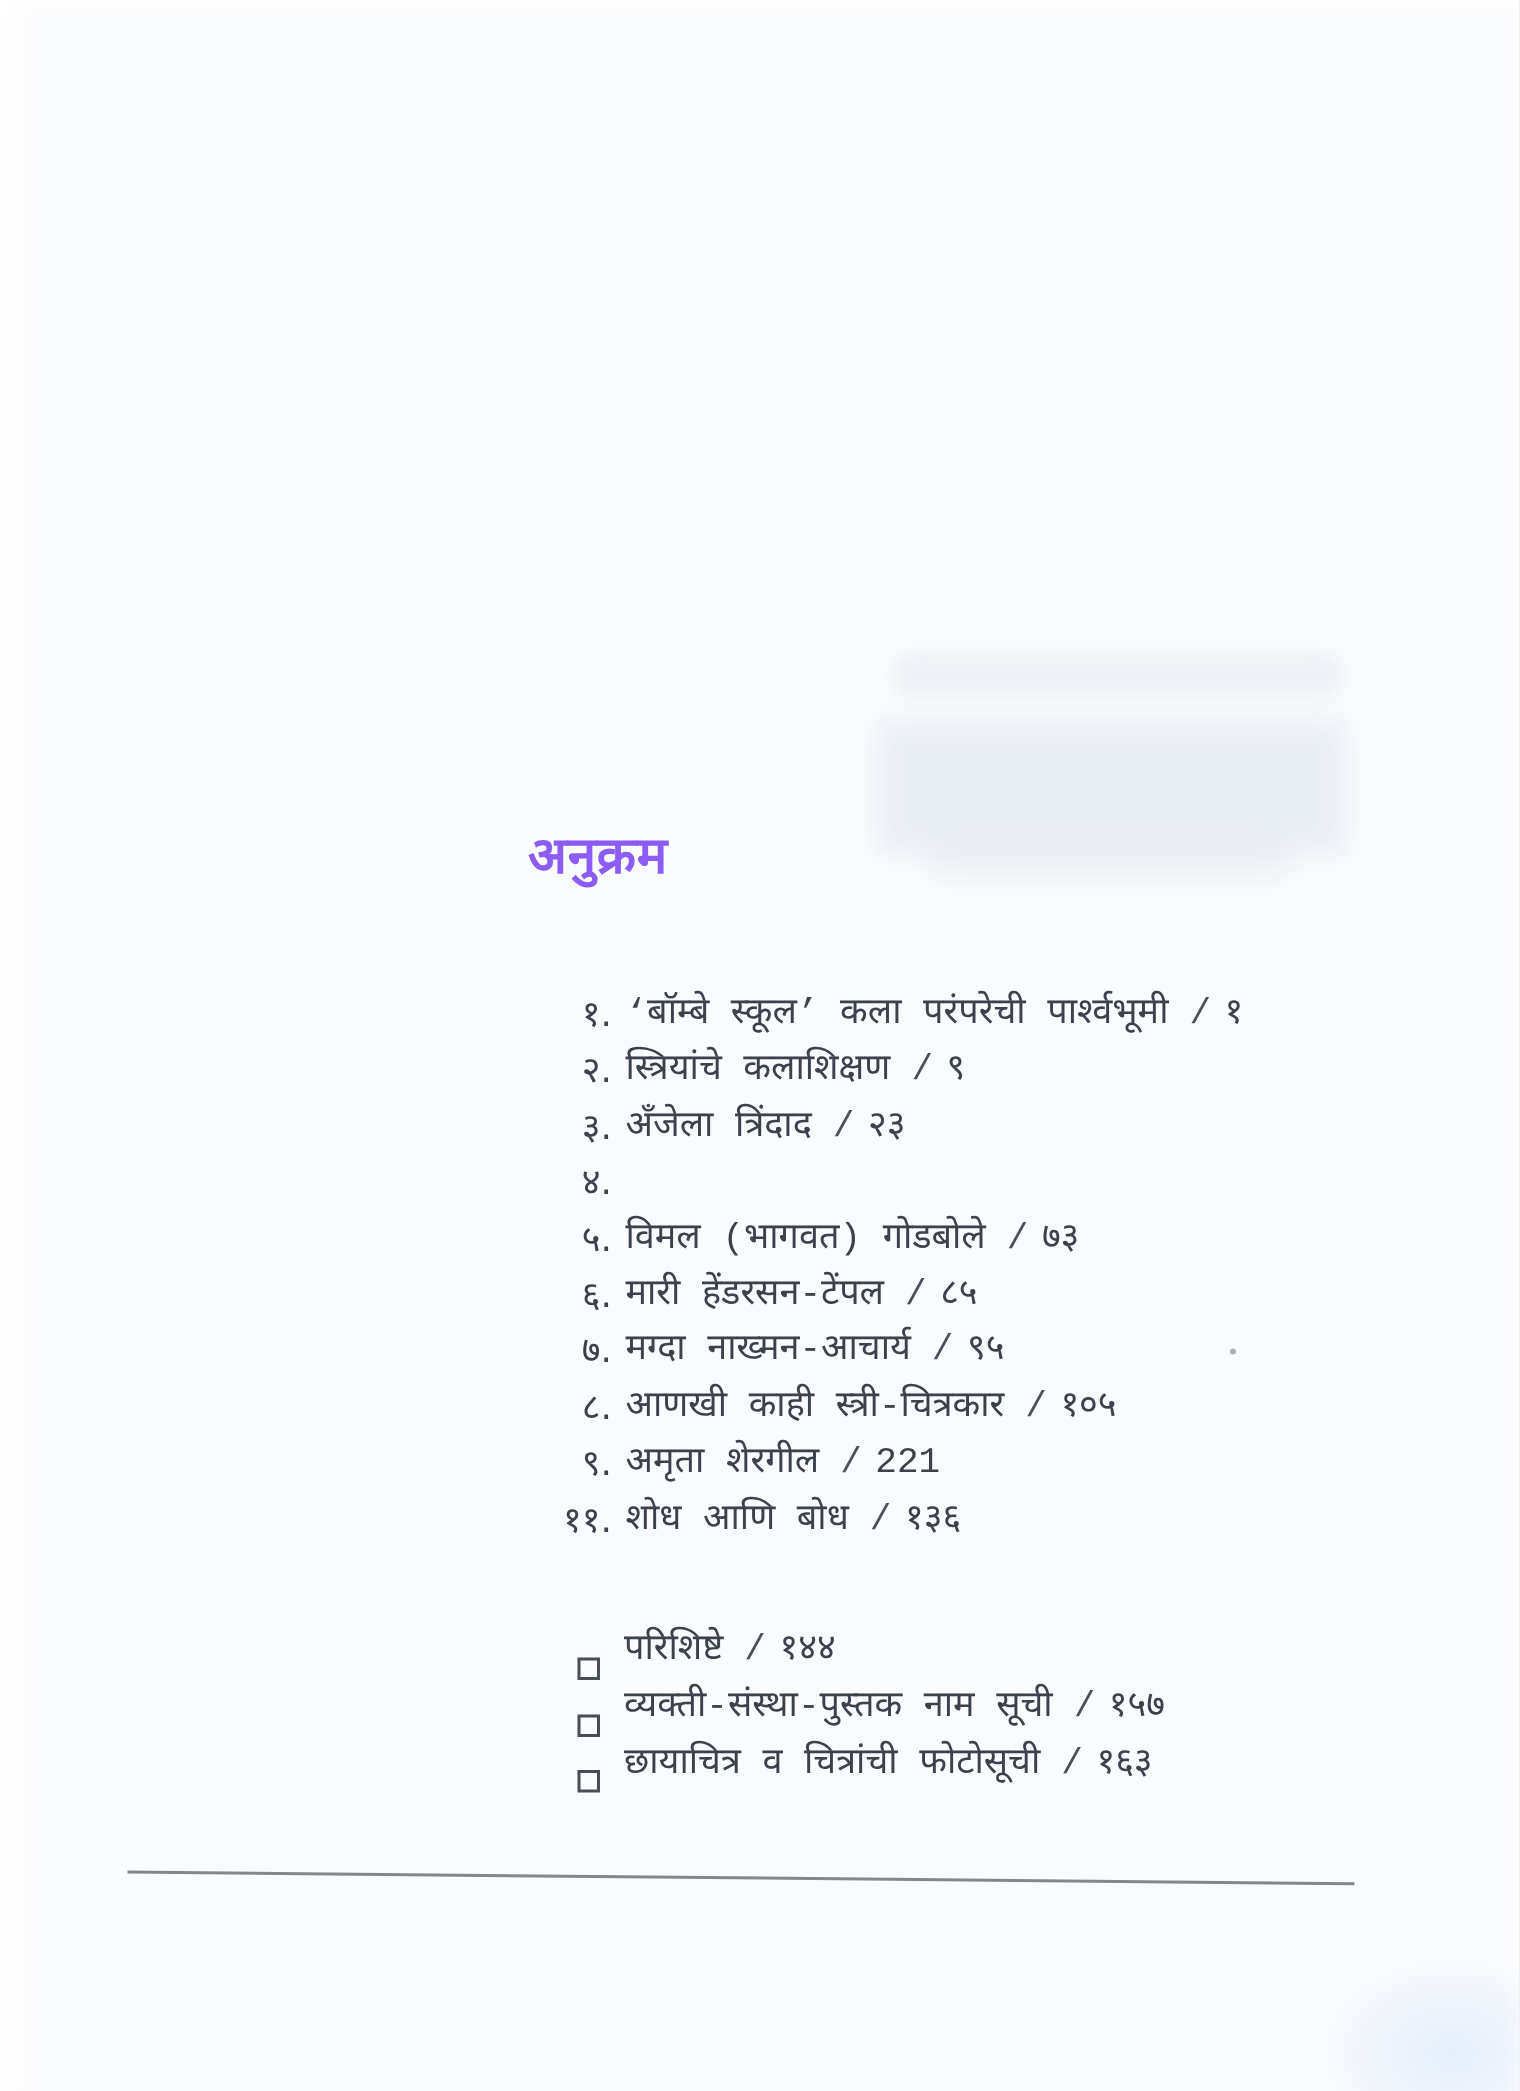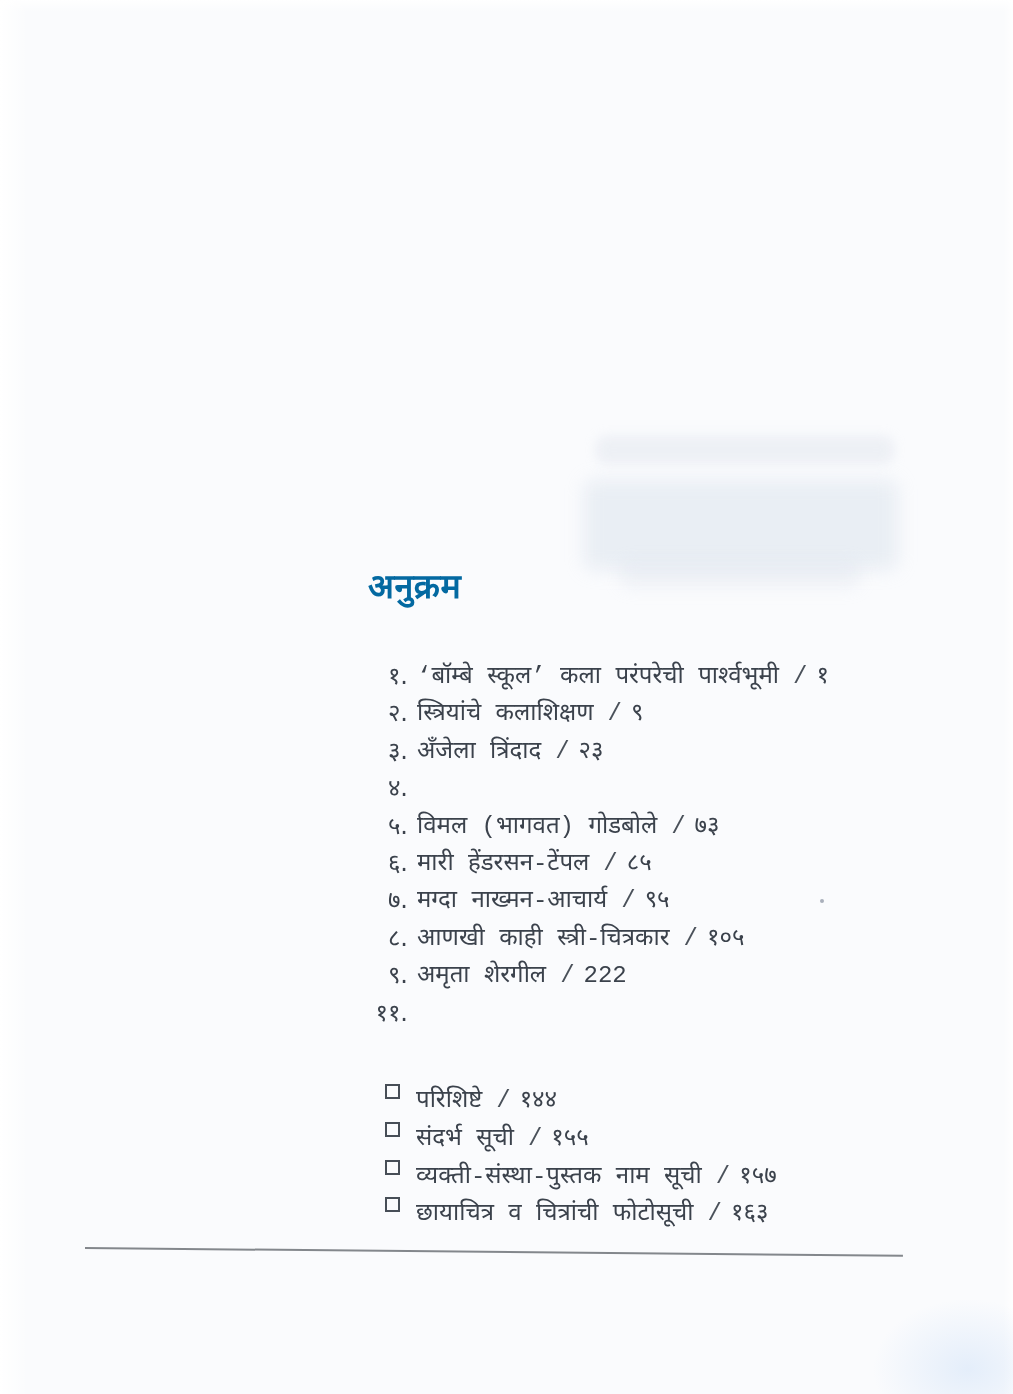--- a/index.html
+++ b/index.html
@@ -19,36 +19,36 @@
       linear-gradient(180deg,#ffffff 0px,rgba(255,255,255,0) 12px),
       linear-gradient(270deg,rgba(255,255,255,.8) 0px,rgba(255,255,255,0) 10px);
   }
   
   .page::after{
     content:"";position:absolute;right:-50px;bottom:-45px;width:190px;height:140px;
     background:radial-gradient(closest-side,rgba(150,190,240,.22),rgba(150,190,240,0));
     pointer-events:none;
   }
   .title{
-    position:absolute;left:352px;top:546px;margin:16px;
-    font-size:34px;font-weight:600;letter-spacing:.5px;color:#0369a1;
+    position:absolute;left:352px;top:546px;margin:0;
+    font-size:34px;font-weight:600;letter-spacing:.5px;color:#8b5cf6;
   }
   .chapters{
     position:absolute;left:350px;top:658px;margin:0;padding:0;list-style:none;
     font-size:24px;line-height:37.4px;white-space:nowrap;
   }
   .chapters .row{display:flex;}
   .num{flex:0 0 58px;width:58px;text-align:right;}
   .entry{margin-left:9px;font-family:Liberation Mono, monospace;}
   .sep{margin:0 9px 0 14px;color:#4a515a;}
   .appendices{
     position:absolute;left:385px;top:1082px;margin:0;padding:0;list-style:none;
     font-size:24px;line-height:37.8px;white-space:nowrap;
   }
-  .appendices .row{display:flex;align-items:flex-start;}
+  .appendices .row{display:flex;align-items:flex-end;}
   .bullet{
     flex:0 0 auto;display:inline-block;width:11px;height:11px;
     border:2px solid #474e57;margin-right:16px;margin-top:2px;background:transparent;
   }
   .rule{
     position:absolute;left:85px;top:1247px;width:818px;height:2px;
     background:#83878c;transform:rotate(0.55deg);transform-origin:left center;
   }
   .speck{
     position:absolute;left:820px;top:899px;width:4px;height:4px;border-radius:50%;
@@ -107,35 +107,32 @@
       <li class="row">
         <span class="num">७.</span>
         <span class="entry"><span class="t">मग्दा नाख्मन-आचार्य</span><span class="sep">/</span><span class="pg">९५</span></span>
       </li>
       <li class="row">
         <span class="num">८.</span>
         <span class="entry"><span class="t">आणखी काही स्त्री-चित्रकार</span><span class="sep">/</span><span class="pg">१०५</span></span>
       </li>
       <li class="row">
         <span class="num">९.</span>
-        <span class="entry"><span class="t">अमृता शेरगील</span><span class="sep">/</span><span class="pg">222</span></span>
+        <span class="entry"><span class="t">अमृता शेरगील</span><span class="sep">/</span><span class="pg">221</span></span>
       </li>
       <li class="row">
         <span class="num">११.</span>
+        <span class="entry"><span class="t">शोध आणि बोध</span><span class="sep">/</span><span class="pg">१३६</span></span>
       </li>
     </ol>
 
   <ul class="appendices">
       <li class="row">
         <span class="bullet"></span>
         <span class="entry" style="margin-left:0"><span class="t">परिशिष्टे</span><span class="sep">/</span><span class="pg">१४४</span></span>
-      </li>
-      <li class="row">
-        <span class="bullet"></span>
-        <span class="entry" style="margin-left:0"><span class="t">संदर्भ सूची</span><span class="sep">/</span><span class="pg">१५५</span></span>
       </li>
       <li class="row">
         <span class="bullet"></span>
         <span class="entry" style="margin-left:0"><span class="t">व्यक्ती-संस्था-पुस्तक नाम सूची</span><span class="sep">/</span><span class="pg">१५७</span></span>
       </li>
       <li class="row">
         <span class="bullet"></span>
         <span class="entry" style="margin-left:0"><span class="t">छायाचित्र व चित्रांची फोटोसूची</span><span class="sep">/</span><span class="pg">१६३</span></span>
       </li>
     </ul>

